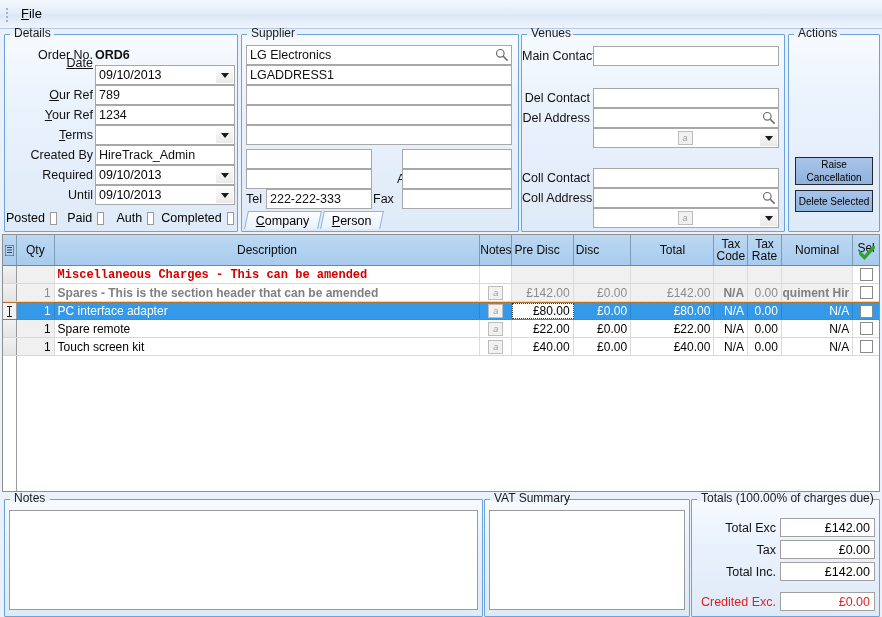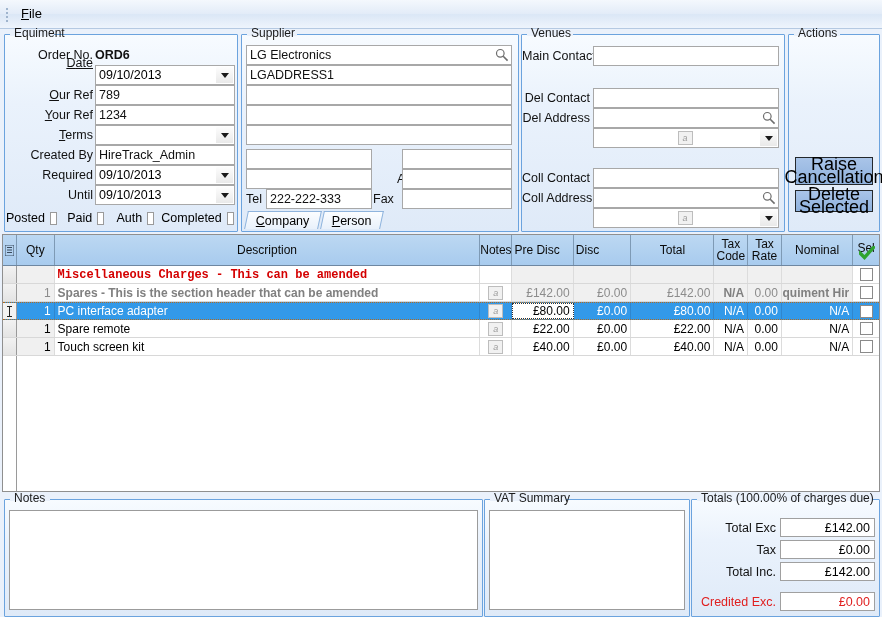--- a/index.html
+++ b/index.html
@@ -61,21 +61,21 @@
   .tab{position:relative;height:17px;padding:0 9px 0 9px;font-size:12.5px;
        background:linear-gradient(to bottom,#fbfdff,#e9f1fb);
        border-top:1px solid #8fb4dd;border-left:1px solid #8fb4dd;border-right:1px solid #8fb4dd;
        display:flex;align-items:center;transform:skewX(-12deg);margin-right:2px;}
   .tab span{transform:skewX(12deg);}
   .tab u{text-decoration:underline;}
 
   
   .btn{position:absolute;box-sizing:border-box;
        background:linear-gradient(to bottom,#a9c4e8,#8fb2de);
-       border:1px solid #24282c;color:#000;font-size:18px;
+       border:1px solid #24282c;color:#000;font-size:10px;
        display:flex;align-items:center;justify-content:center;text-align:center;
        line-height:13px;cursor:default;}
 
   
   #grid{position:absolute;left:2px;top:234px;width:878px;height:258px;
         background:#fff;border:1px solid #8f8f8f;box-sizing:border-box;overflow:hidden;}
   .ghead{display:flex;height:31px;background:linear-gradient(to bottom,#bcd8f2,#a8cbee);
          border-bottom:1px solid #6e87a1;box-sizing:border-box;}
   .hcell{box-sizing:border-box;border-right:1px solid #7e9ab5;
          display:flex;align-items:center;justify-content:center;text-align:left;
@@ -115,21 +115,21 @@
 
   <div class="menubar">
     <div class="grip"></div>
     <div class="menuitem">
       <u>F</u><span>ile</span>
     </div>
   </div>
 
   <div class="group" style="left:4px;top:34px;width:232px;height:196px;">
     <div class="capmask" style="width:44px;"></div>
-    <div class="caption">Equiment</div>
+    <div class="caption">Details</div>
 
     <div class="lbl" style="left:6px;top:13px;width:82px;">Order No.</div>
     <div class="lbl bold" style="left:90px;top:13px;width:120px;text-align:left;">ORD6</div>
 
     <div class="lbl" style="left:6px;top:21px;width:82px;text-decoration:underline;"><u>D</u>ate</div>
     <div class="combo" style="left:90px;top:30px;width:140px;height:20px;">
       <span>09/10/2013</span>
       <span class="arrowbox">
           <i class="arrow-dn"></i>
         </span>

